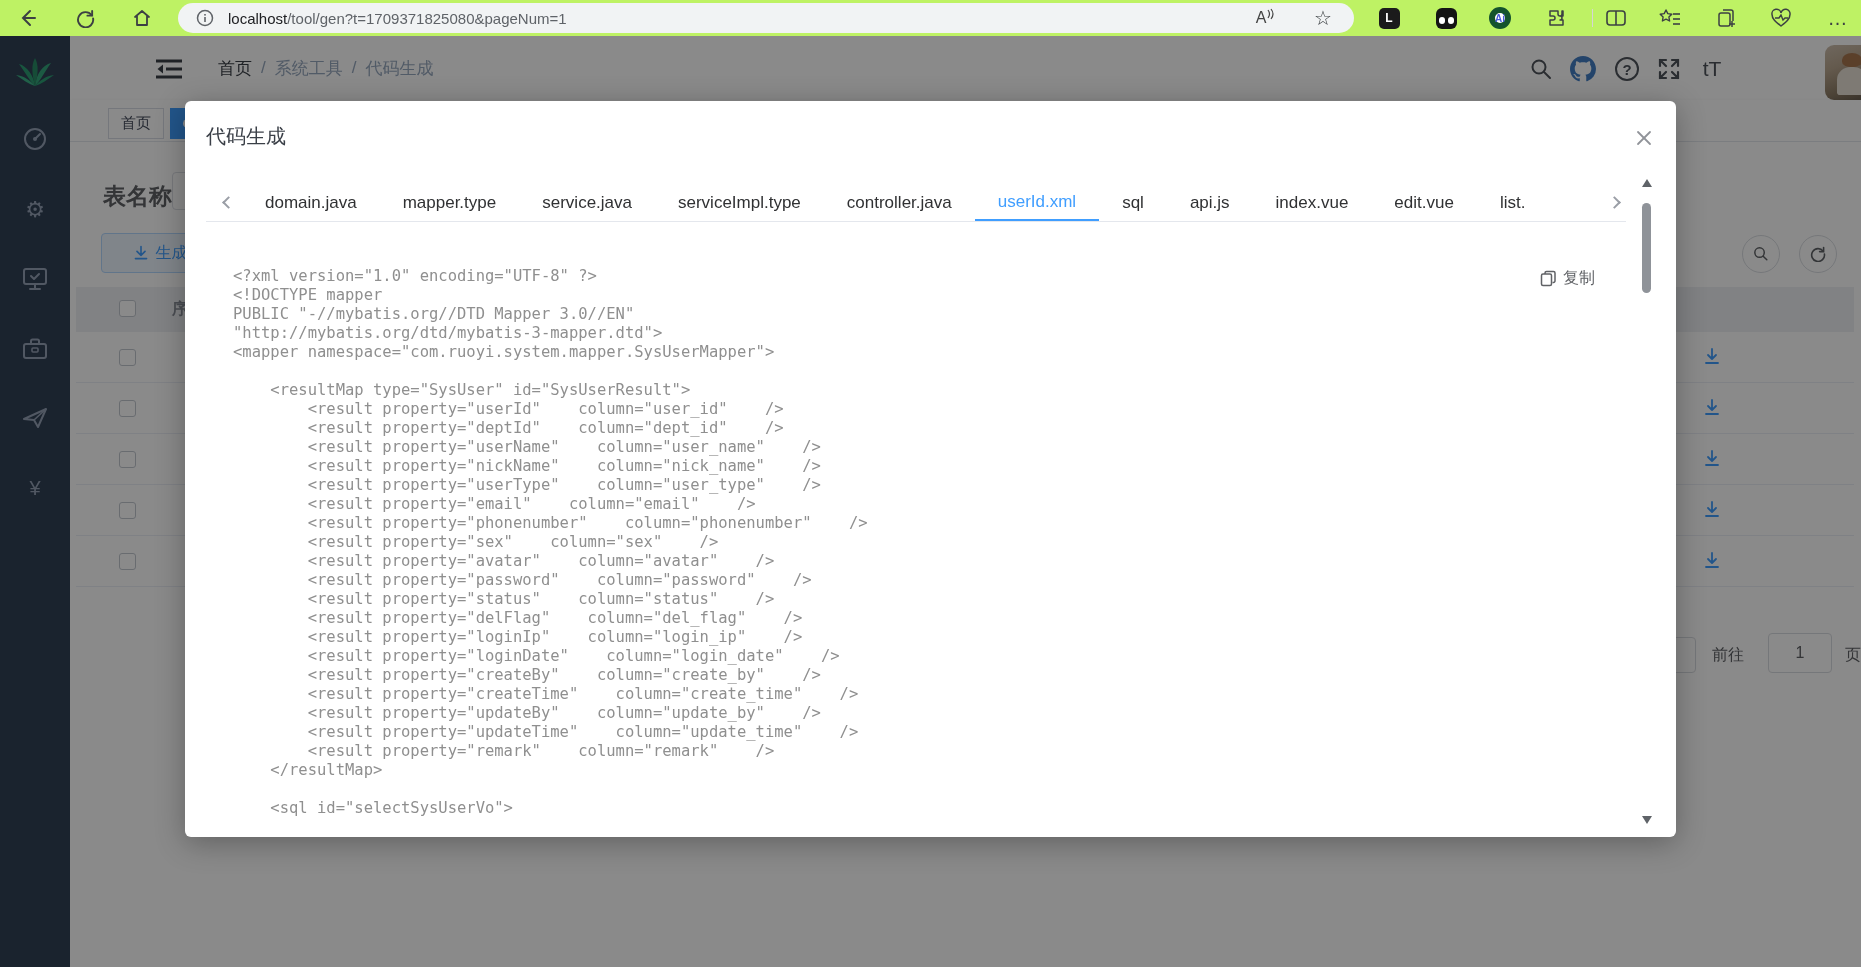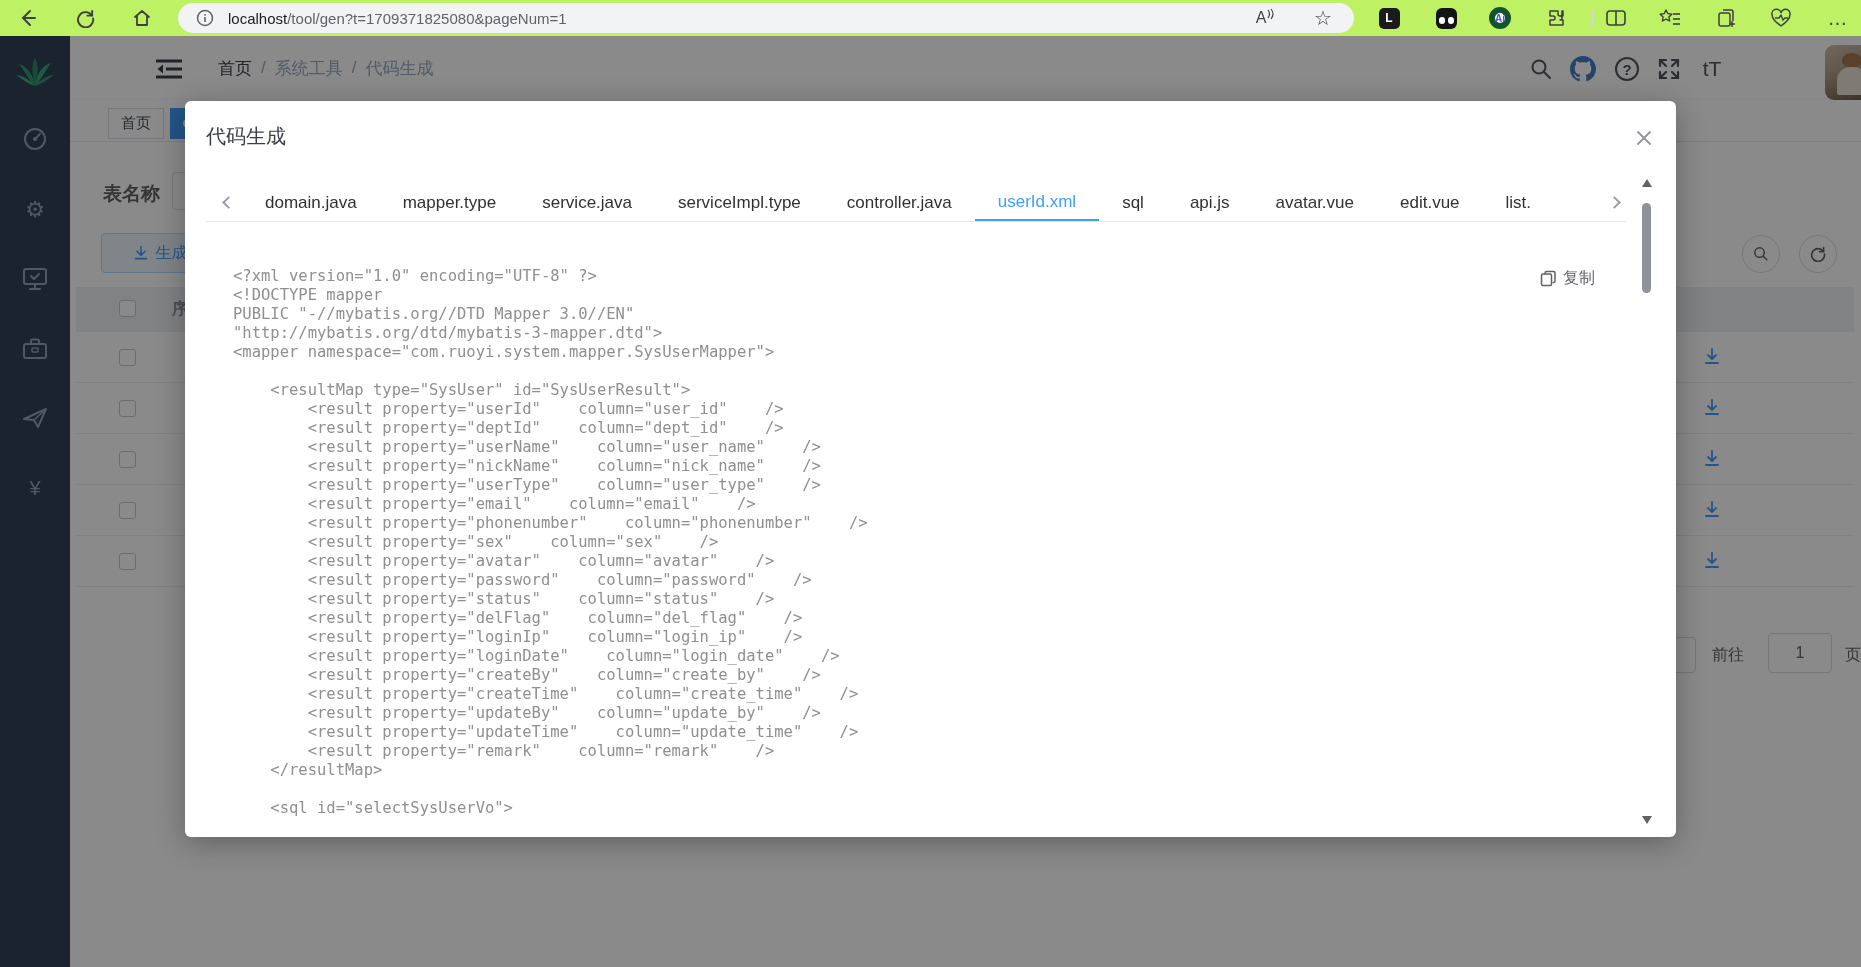--- a/index.html
+++ b/index.html
@@ -41,21 +41,21 @@
   .avatar::after { content:""; position:absolute; left:17px; top:8px; width:20px; height:14px; border-radius:50% 50% 40% 40%; background:#a8764f; }
   .avatar::before { content:""; position:absolute; left:12px; top:22px; width:30px; height:28px; border-radius:45% 45% 10% 10%; background:#e9e2d6; }
 
   .tags-row { position:absolute; left:70px; top:64px; width:1791px; height:42px; background:#fff; border-bottom:1px solid #e4e7ed; box-shadow:0 1px 3px rgba(0,0,0,.08); }
   .tag { position:absolute; top:8px; height:31px; display:flex; align-items:center; padding:0 12px; font-size:15px; border:1px solid #d8dce5; background:#fff; color:#495060; cursor:pointer; white-space:nowrap; }
   .tag.active { background:#409eff; border-color:#409eff; color:#fff; }
   .tag.active .dot { width:9px; height:9px; border-radius:50%; background:#fff; margin-right:6px; }
 
   
   .page { position:absolute; left:70px; top:106px; width:1791px; height:825px; background:#fff; }
-  .form-label { position:absolute; left:33px; top:39px; font-size:19px; font-weight:bold; color:#606266; }
+  .form-label { position:absolute; left:33px; top:39px; font-size:23px; font-weight:bold; color:#606266; }
   .tname-input { position:absolute; left:102px; top:30px; width:210px; height:38px; border:1px solid #dcdfe6; border-radius:4px; font-size:15px; color:#606266; padding:0 13px; outline:none; }
   .tname-input::placeholder { color:#b4bac4; }
   .gen-btn { position:absolute; left:31px; top:91px; width:118px; height:40px; background:#ecf5ff; border:1px solid #b3d8ff; border-radius:4px; color:#409eff; font-size:16px; display:flex; align-items:center; justify-content:center; gap:7px; cursor:pointer; }
   .circle-btn { position:absolute; top:93px; width:38px; height:38px; border:1px solid #dadde2; border-radius:50%; background:#fff; display:flex; align-items:center; justify-content:center; color:#5f6266; cursor:pointer; }
   .thead { position:absolute; left:6px; top:145px; width:1778px; height:45px; background:#eff1f4; display:flex; align-items:center; }
   .thead .hcell { position:absolute; left:96px; font-size:16px; font-weight:bold; color:#8a8f99; }
   .cb { position:absolute; left:43px; width:17px; height:17px; border:1px solid #c3c8d0; border-radius:3px; background:#fff; cursor:pointer; }
   .t-row { position:absolute; left:6px; width:1778px; height:51px; border-bottom:1px solid #ebeef5; background:#fff; }
   .t-row .cb { top:17px; }
   .dl-link { position:absolute; left:1626px; top:15px; width:22px; height:22px; color:#409eff; cursor:pointer; }
@@ -372,21 +372,21 @@
           </div>
         <div class="mtabs">
             <div class="mtab">domain.java</div>
             <div class="mtab">mapper.type</div>
             <div class="mtab">service.java</div>
             <div class="mtab">serviceImpl.type</div>
             <div class="mtab">controller.java</div>
             <div class="mtab active">userId.xml</div>
             <div class="mtab">sql</div>
             <div class="mtab">api.js</div>
-            <div class="mtab">avatar.vue</div>
+            <div class="mtab">index.vue</div>
             <div class="mtab">edit.vue</div>
             <div class="mtab">list.</div>
           </div>
         <div class="tab-arrow right">
             <div class="chev r"></div>
           </div>
       </div>
 
       <div class="copy-btn">
         <svg width="17" height="17" viewBox="0 0 17 17">

